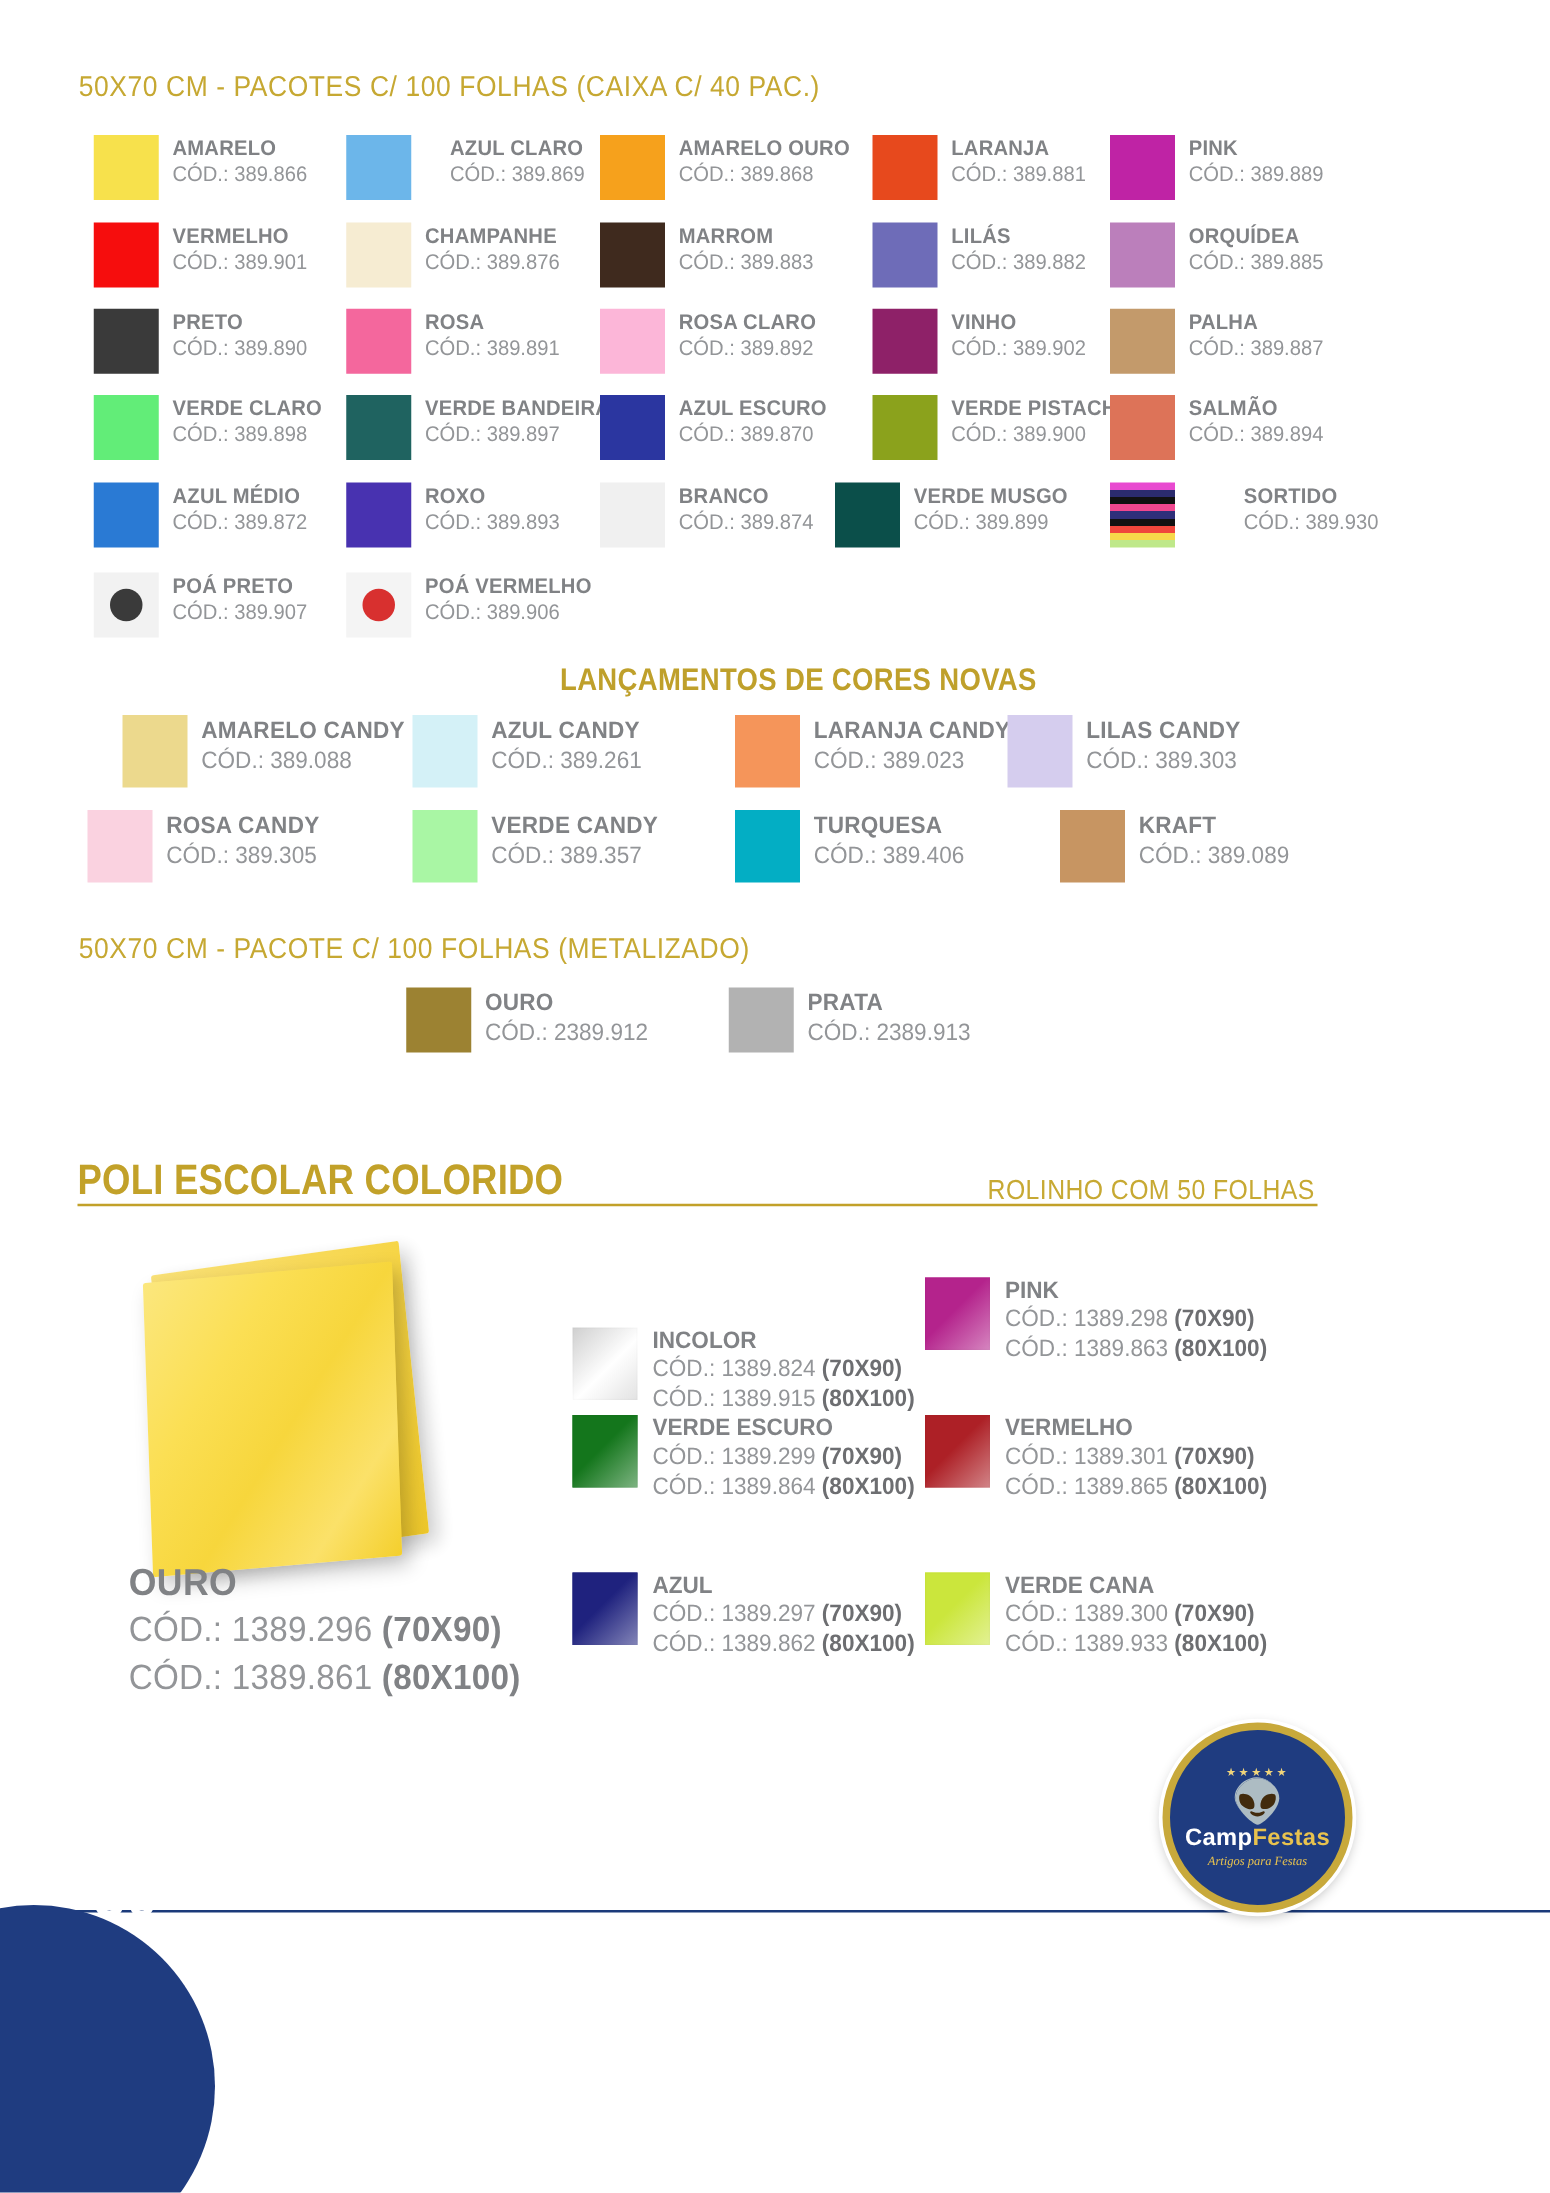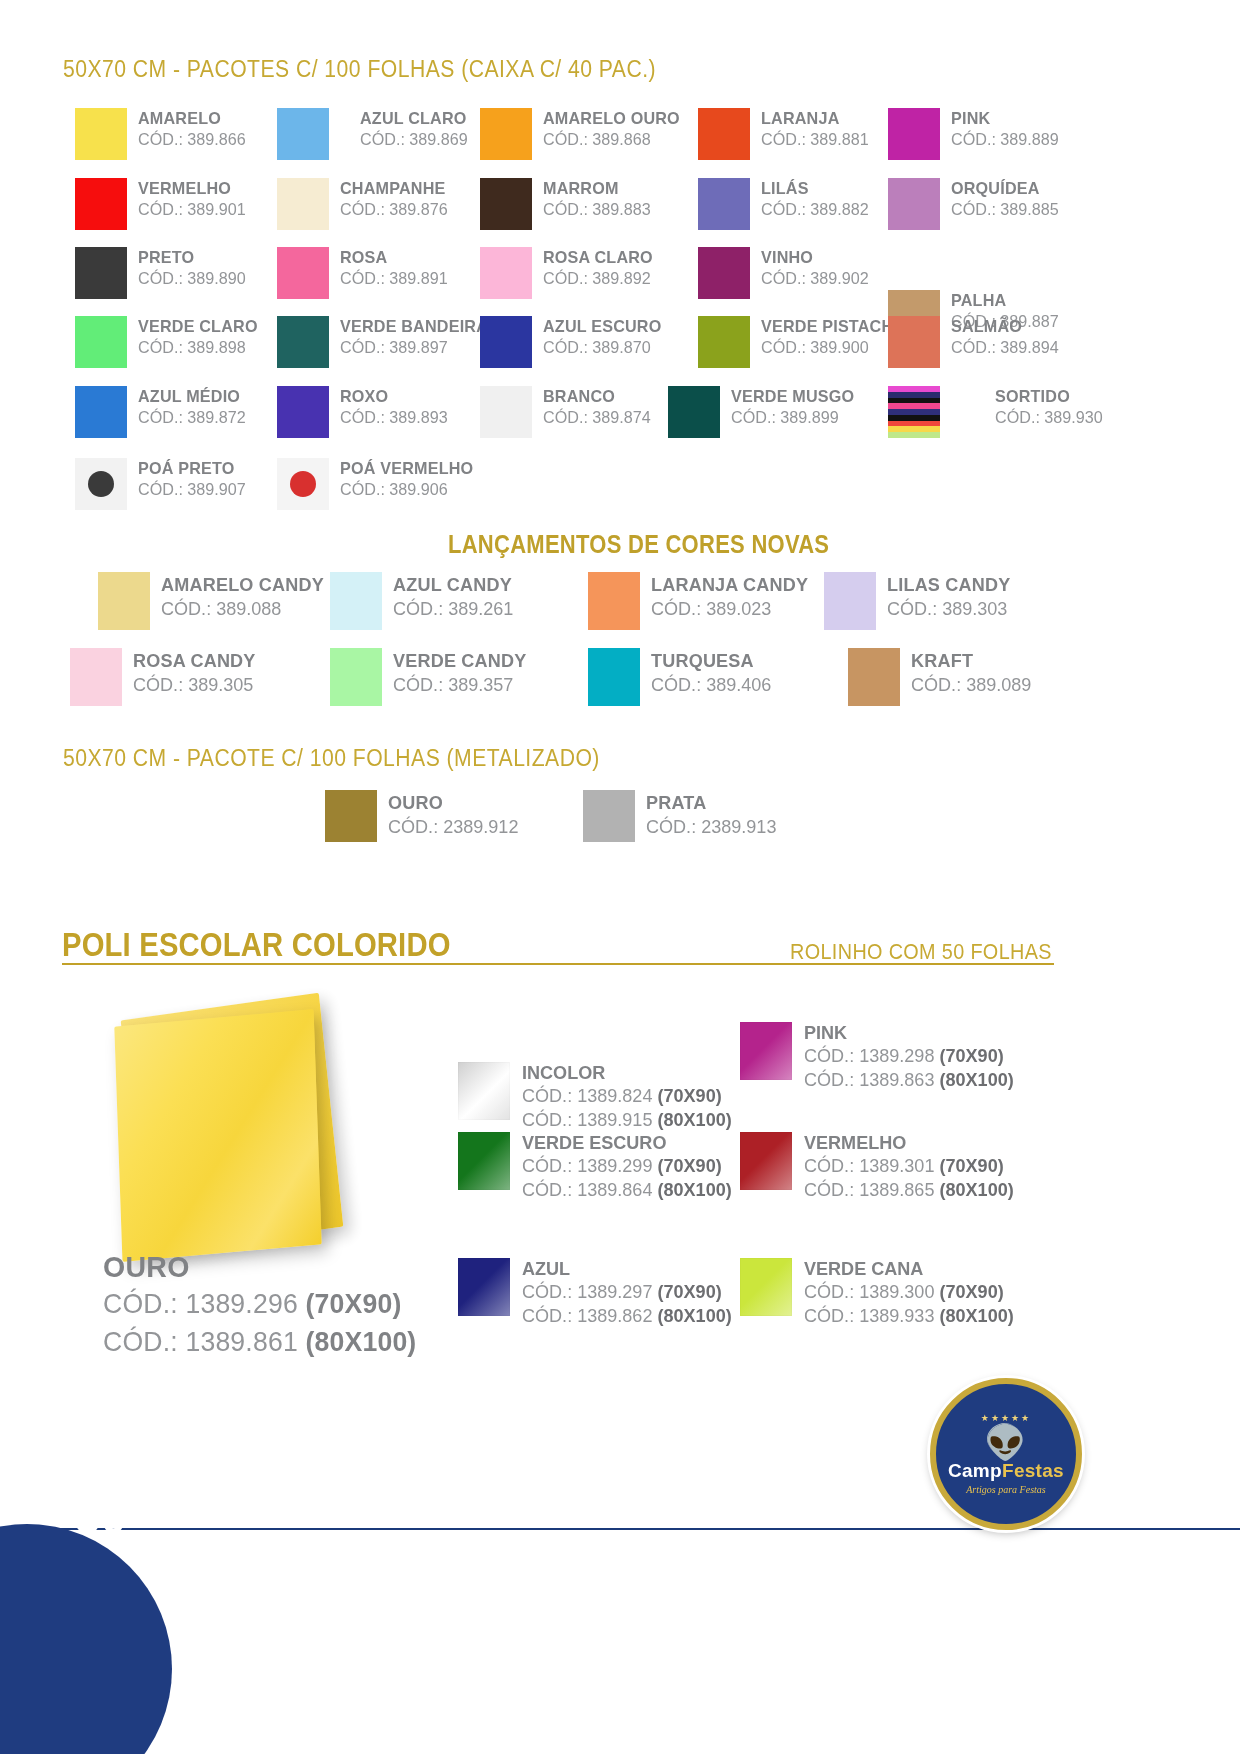--- a/index.html
+++ b/index.html
@@ -297,21 +297,21 @@
           <div class="sw-code">CÓD.: 389.892</div>
         </div>
       </div>
       <div class="swatch-item" style="left: 698px; top: 247px;">
         <div class="sw" style="background: rgb(142, 33, 104);"></div>
         <div class="sw-txt">
           <div class="sw-name">VINHO</div>
           <div class="sw-code">CÓD.: 389.902</div>
         </div>
       </div>
-      <div class="swatch-item" style="left: 888px; top: 247px; margin-top: 43px;">
+      <div class="swatch-item" style="left: 888px; top: 247px;">
         <div class="sw" style="background: rgb(195, 154, 107);"></div>
         <div class="sw-txt">
           <div class="sw-name">PALHA</div>
           <div class="sw-code">CÓD.: 389.887</div>
         </div>
       </div>
       <div class="swatch-item" style="left: 75px; top: 316px;">
         <div class="sw" style="background: rgb(98, 237, 120);"></div>
         <div class="sw-txt">
           <div class="sw-name">VERDE CLARO</div>
@@ -418,21 +418,21 @@
           <div class="sw-code" style="font-size: 19px; line-height: 25px;">CÓD.: 389.261</div>
         </div>
       </div>
       <div class="swatch-item" style="left: 588px; top: 572px;">
         <div class="sw" style="background: rgb(245, 149, 90); height: 58px;"></div>
         <div class="sw-txt">
           <div class="sw-name" style="font-size: 19px; line-height: 23px;">LARANJA CANDY</div>
           <div class="sw-code" style="font-size: 19px; line-height: 25px;">CÓD.: 389.023</div>
         </div>
       </div>
-      <div class="swatch-item" style="left: 824px; top: 572px;">
+      <div class="swatch-item" style="left: 806px; top: 572px;">
         <div class="sw" style="background: rgb(213, 205, 238); height: 58px;"></div>
         <div class="sw-txt">
           <div class="sw-name" style="font-size: 19px; line-height: 23px;">LILAS CANDY</div>
           <div class="sw-code" style="font-size: 19px; line-height: 25px;">CÓD.: 389.303</div>
         </div>
       </div>
       <div class="swatch-item" style="left: 70px; top: 648px;">
         <div class="sw" style="background: rgb(250, 210, 224); height: 58px;"></div>
         <div class="sw-txt">
           <div class="sw-name" style="font-size: 19px; line-height: 23px;">ROSA CANDY</div>

